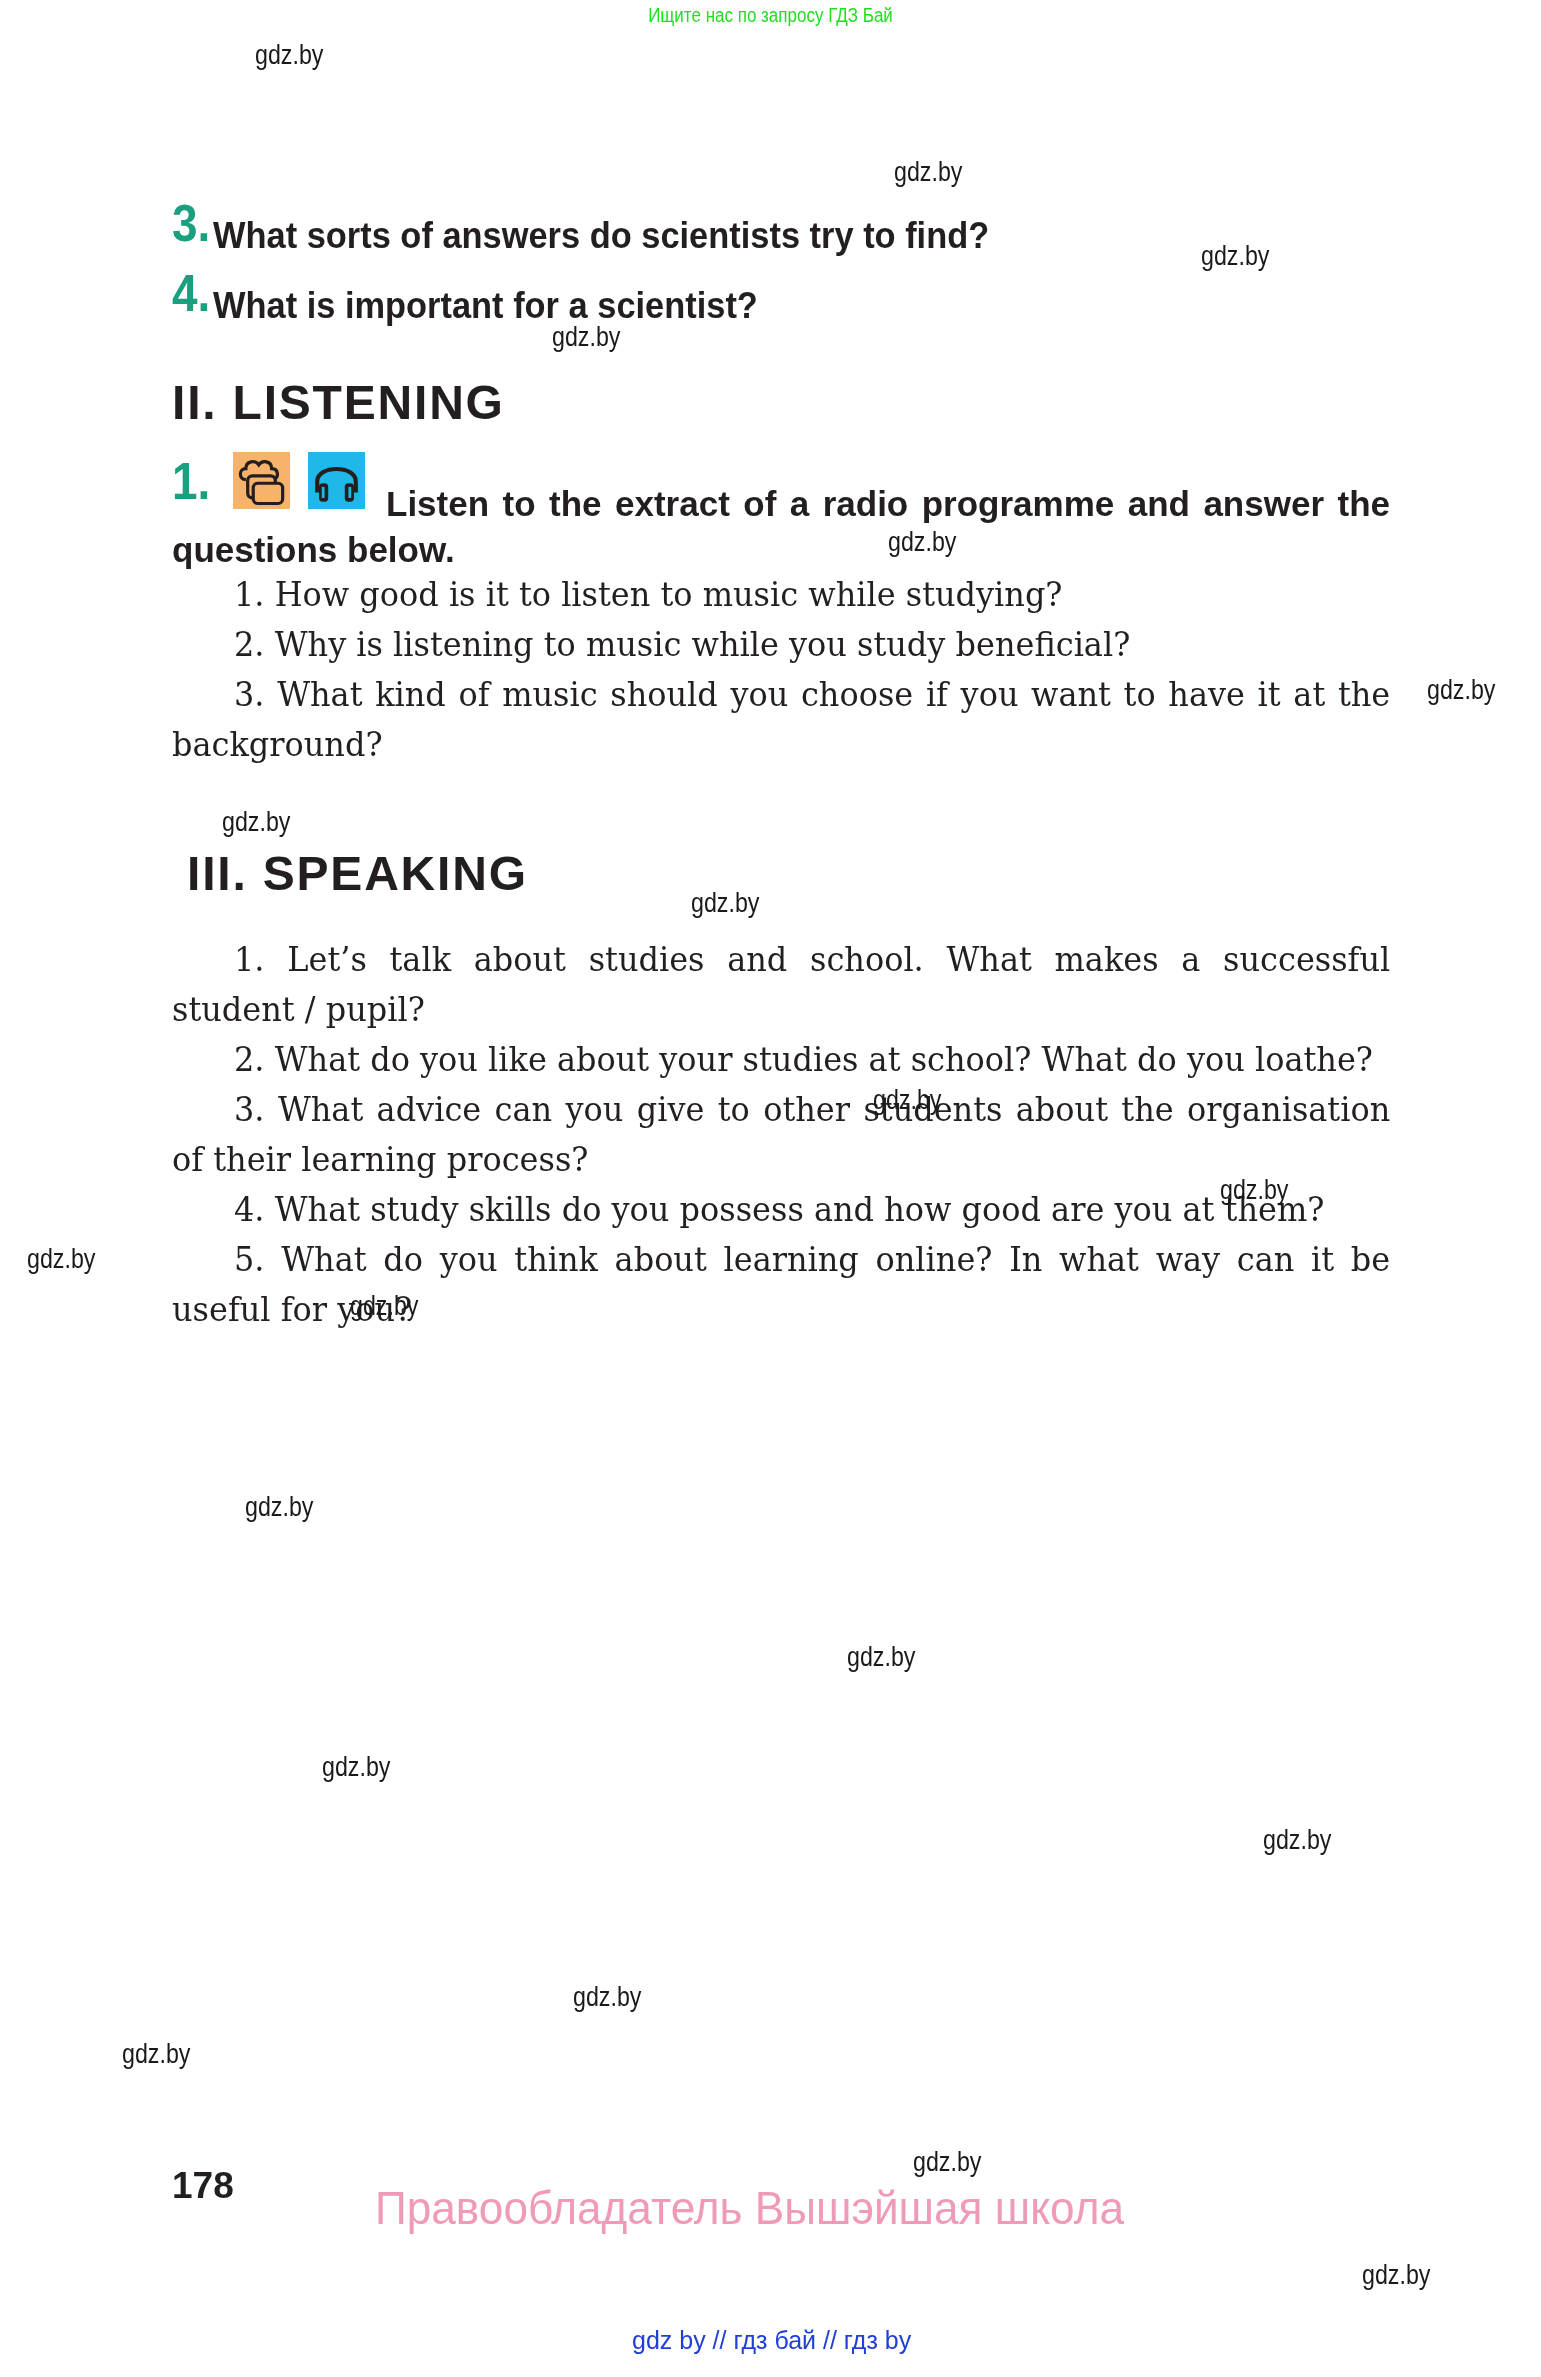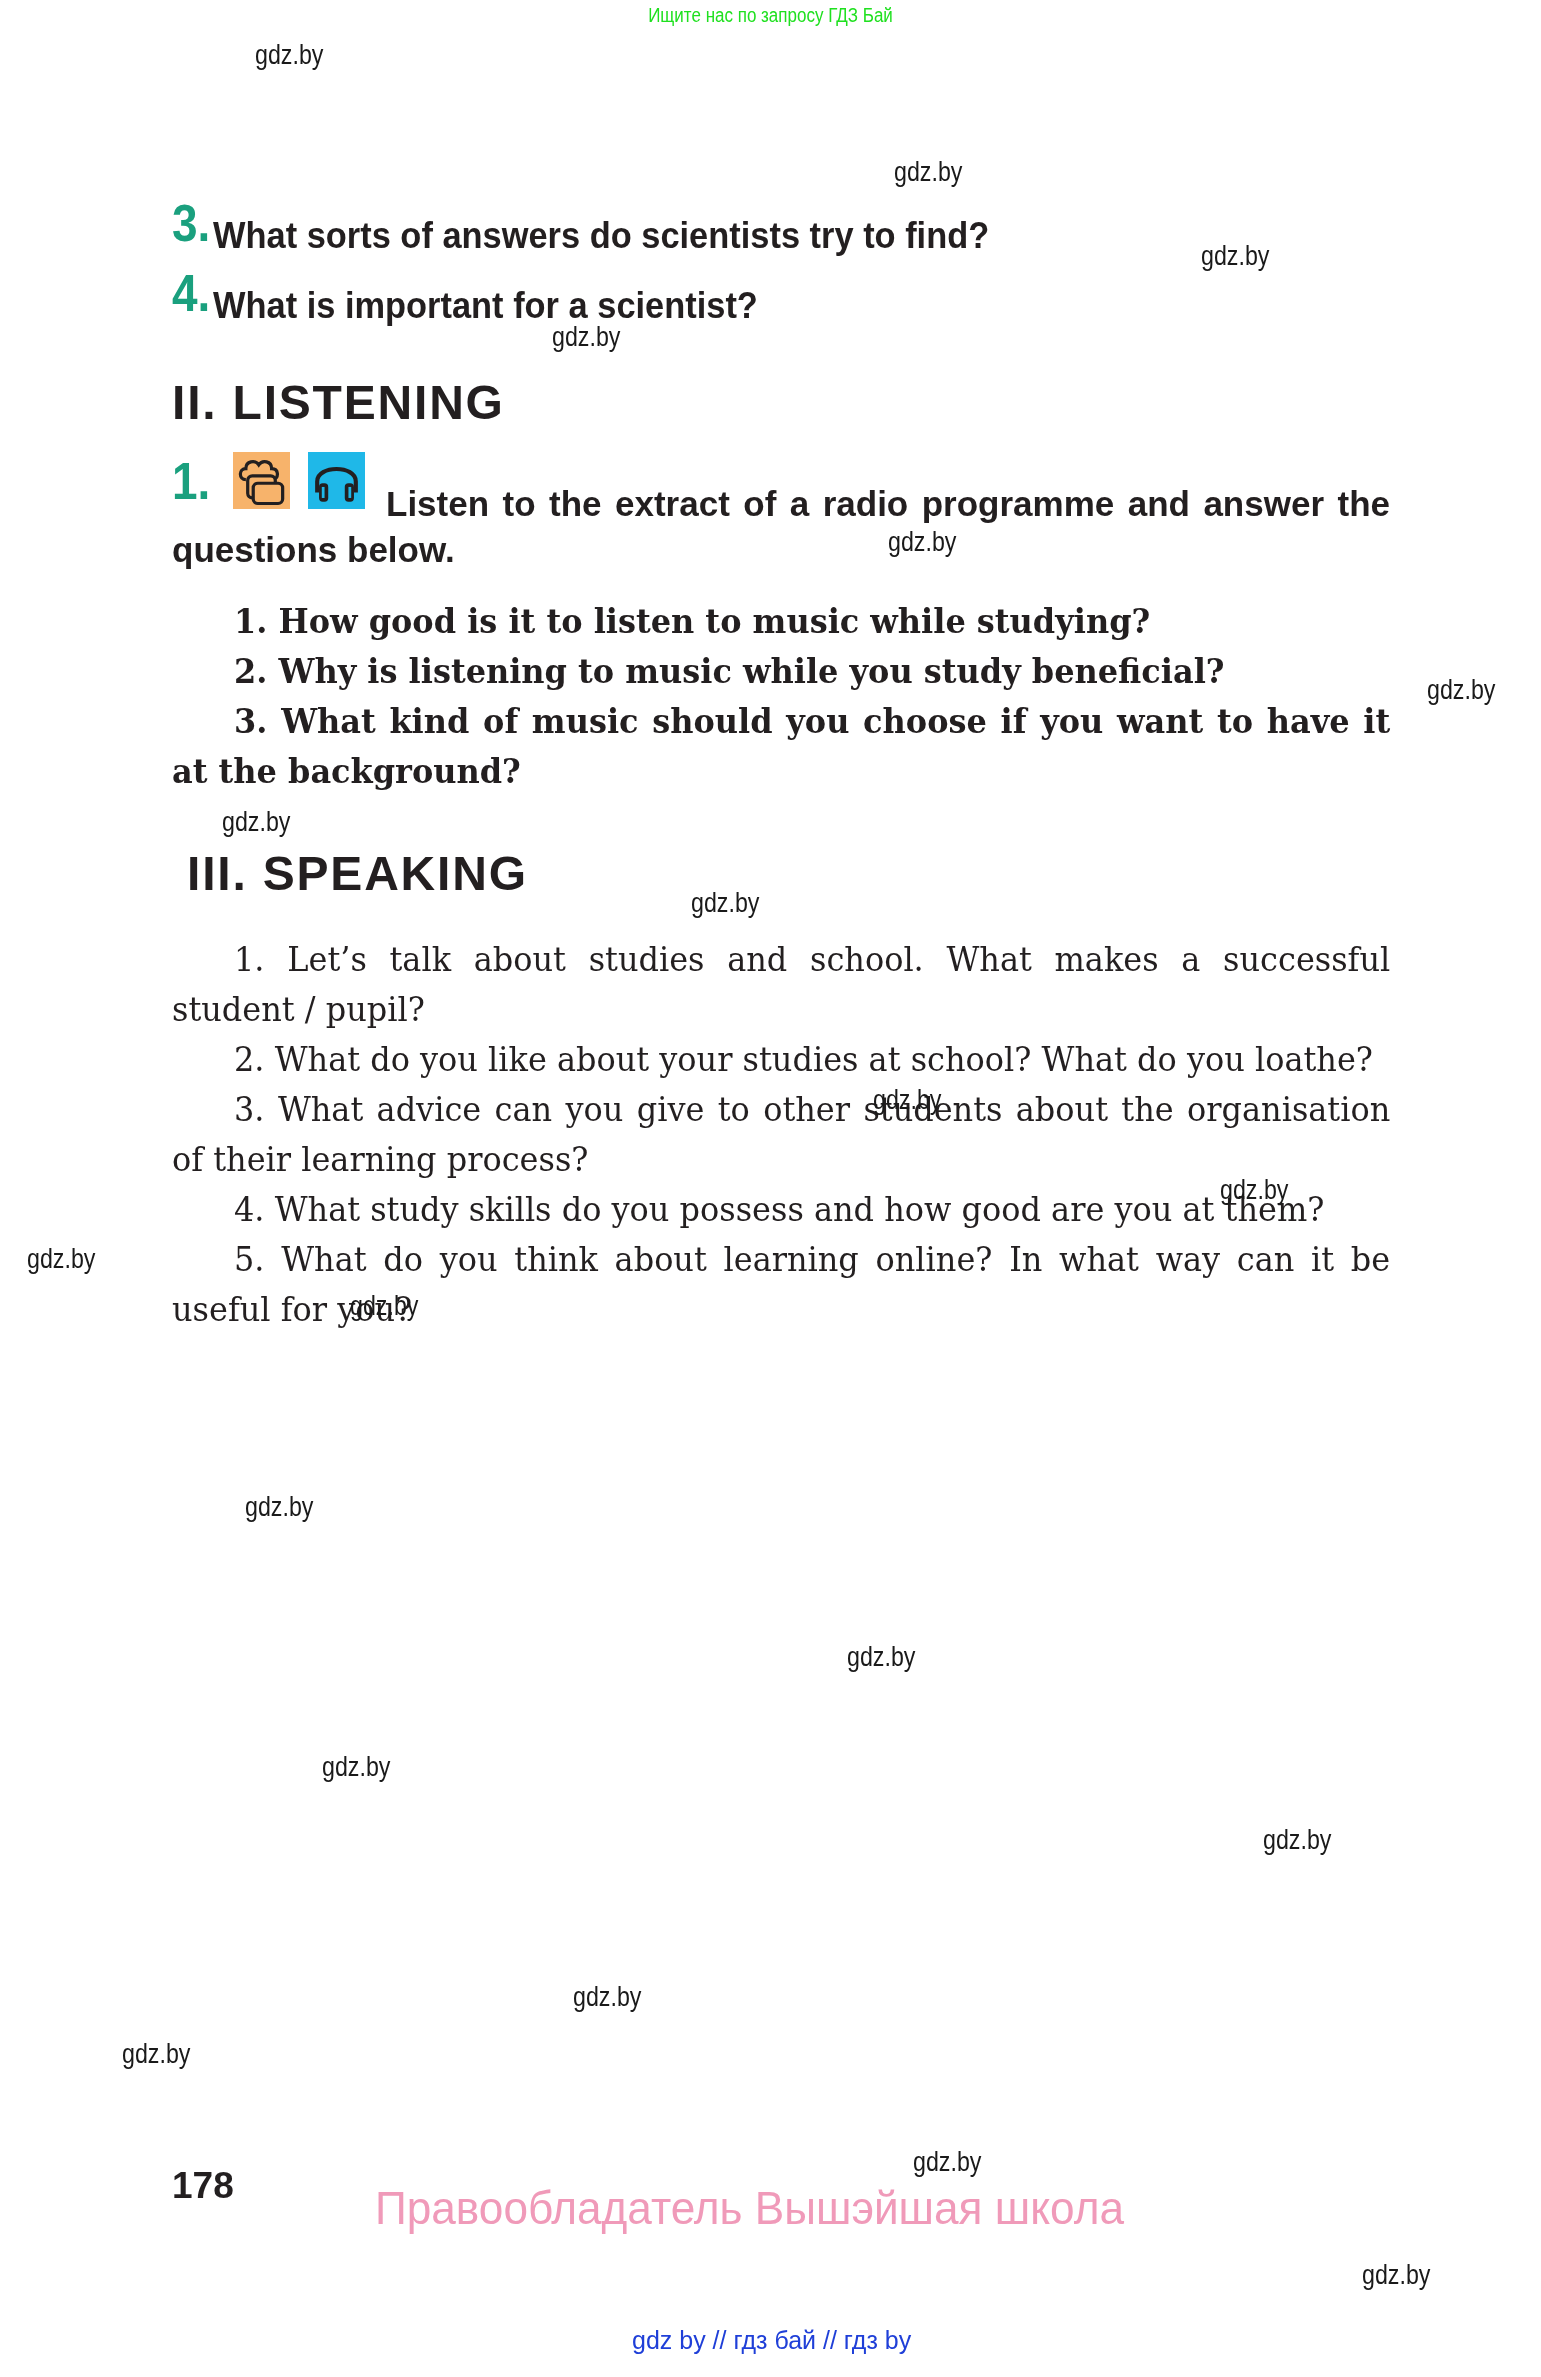--- a/index.html
+++ b/index.html
@@ -52,21 +52,21 @@
         <rect x="12" y="34" width="10" height="20" rx="4" fill="#231f20"></rect>
         <rect x="40" y="34" width="10" height="20" rx="4" fill="#231f20"></rect>
         <rect x="15" y="38" width="3" height="12" fill="#1fb8e8"></rect>
         <rect x="44" y="38" width="3" height="12" fill="#1fb8e8"></rect>
       </svg>
     </span>
   </div>
 </div>
 <div class="abs listen-instr" style="left:172px; top:472px; text-indent:214px;margin-top:9px;">Listen to the extract of a radio programme and answer the questions below.</div>
 
-<div class="abs serif-block" style="left:172px; top:596px;font-weight:bold;">
+<div class="abs serif-block" style="left:172px; top:569px;">
   <p>1.  How good is it to listen to music while studying?</p>
   <p>2.  Why is listening to music while you study beneficial?</p>
   <p>3.  What kind of music should you choose if you want to have it at the background?</p>
 </div>
 
 <div class="abs sec-head" style="left:187px; top:846px;">III.  SPEAKING</div>
 
 <div class="abs serif-block" style="left:172px; top:934px;">
   <p>1.  Let’s talk about studies and school. What makes a successful student / pupil?</p>
   <p>2.  What do you like about your studies at school? What do you loathe?</p>

